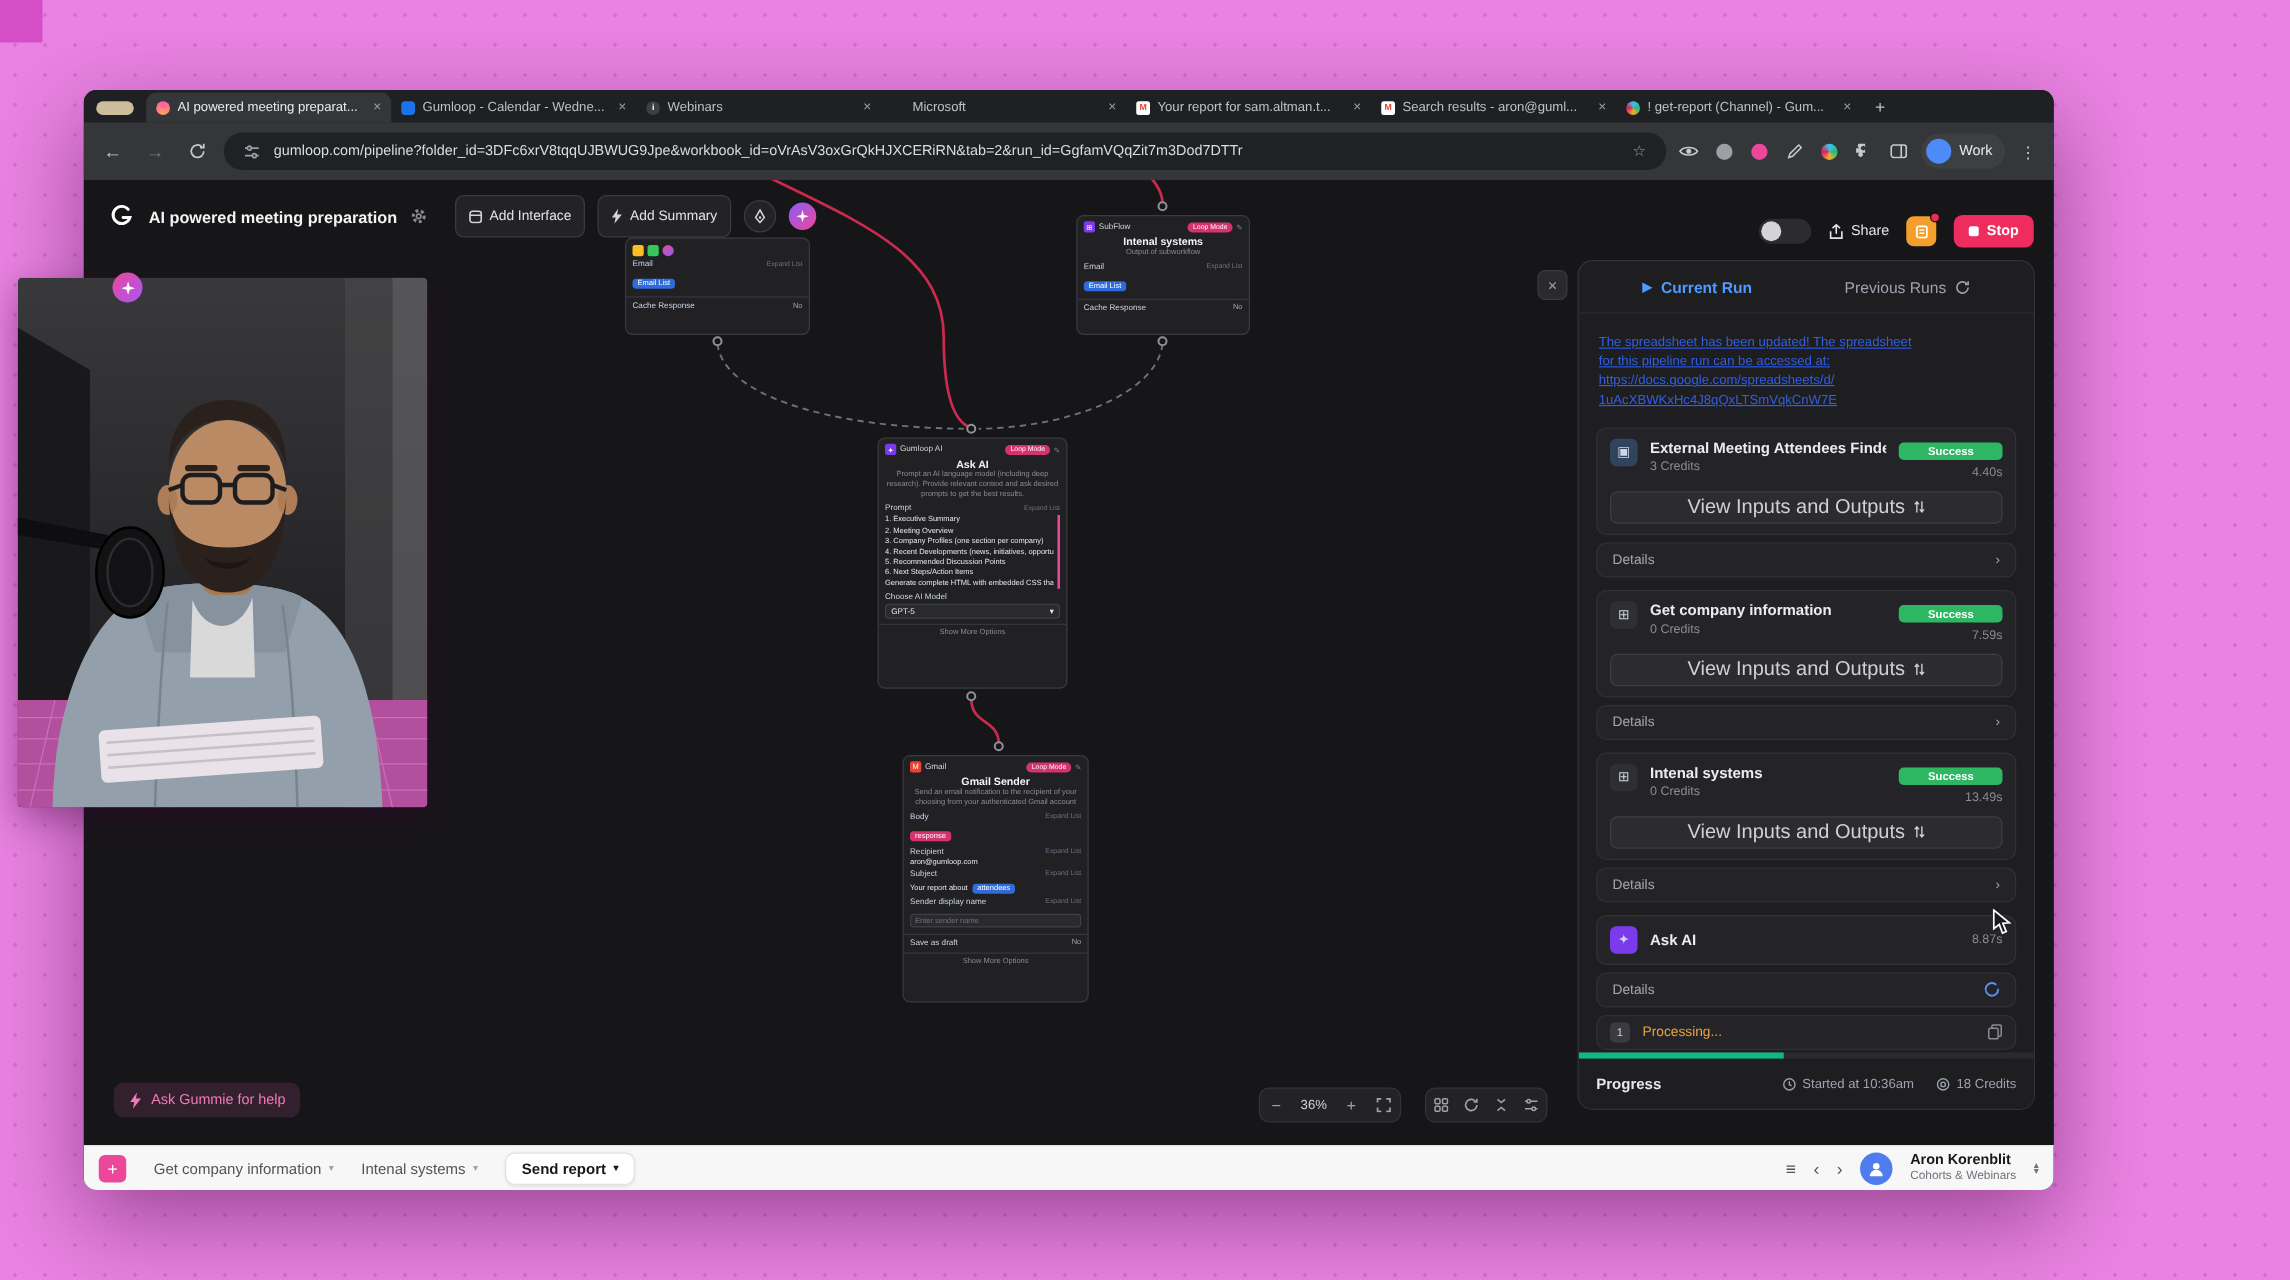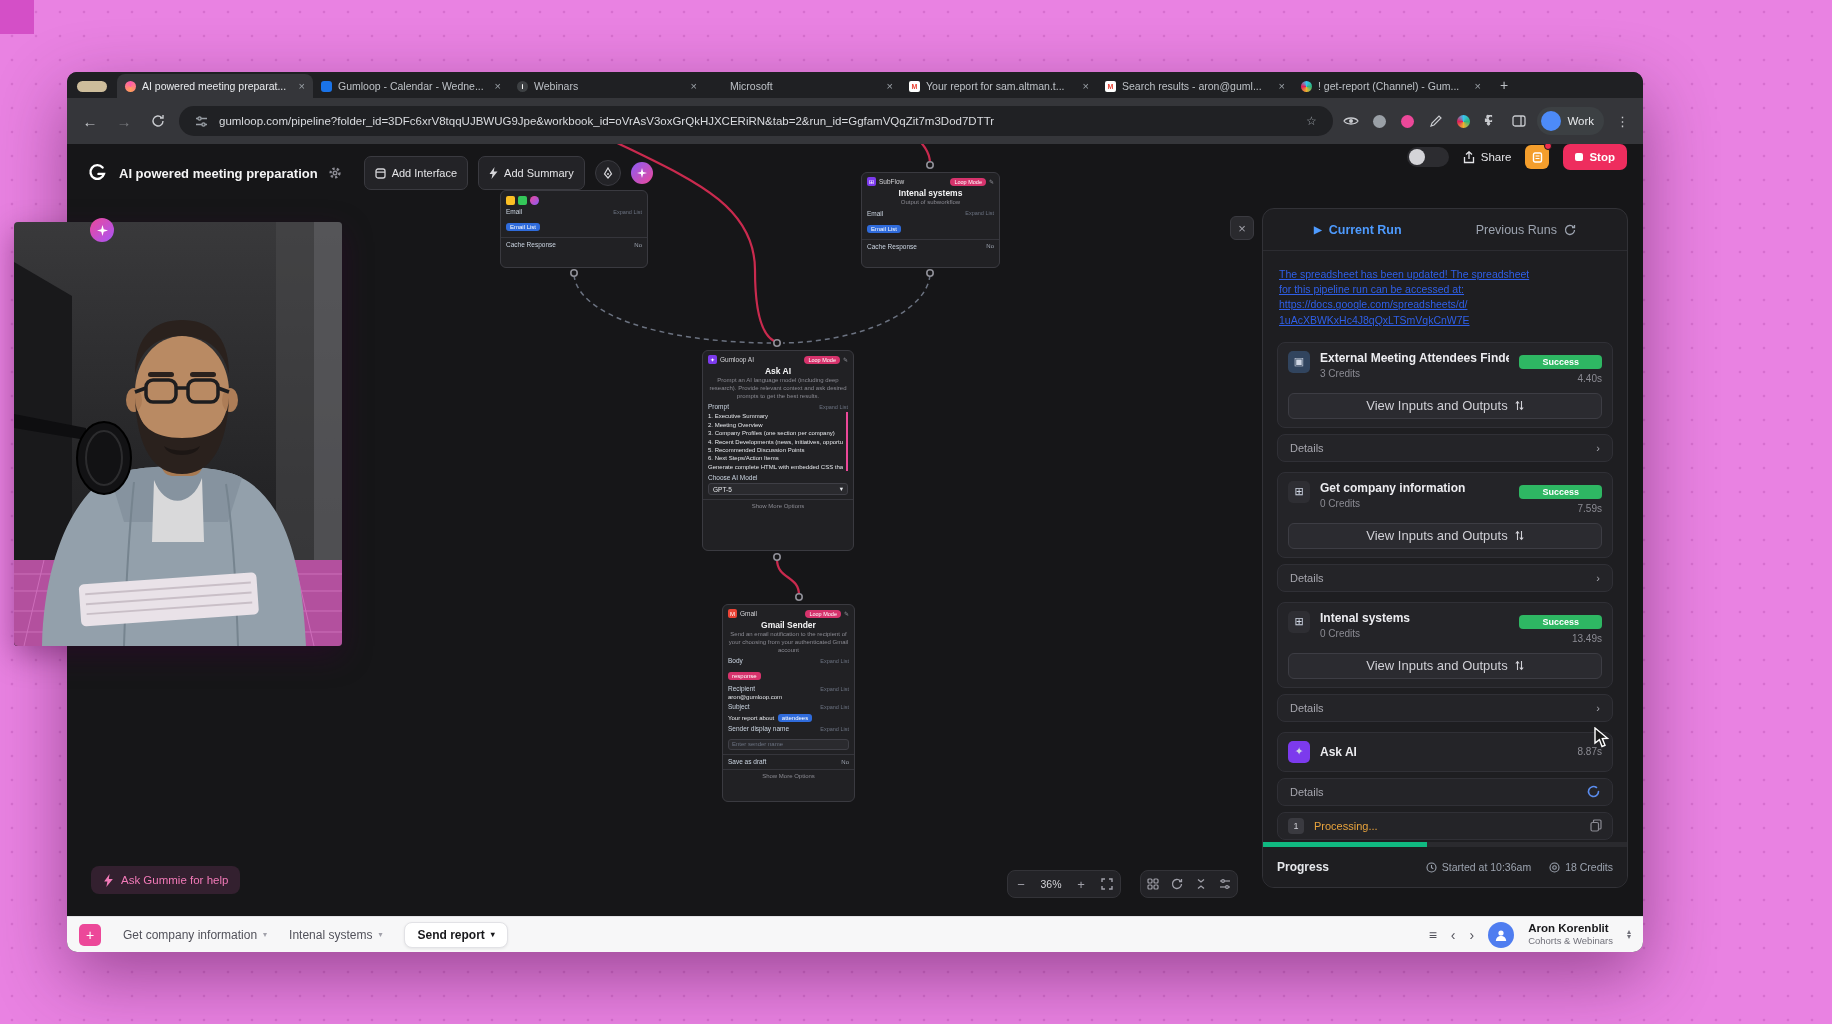--- a/index.html
+++ b/index.html
@@ -53,21 +53,21 @@
   .profile-pill span { color:#e8eaed; font-size:11.5px; }
   .kebab { color:#c8cace; font-size:13px; padding:0 4px; }
 
   
   .app-area { position:relative; height:calc(880px - 26px - 46px); }
   .canvas { position:absolute; left:0; right:0; top:0; height:772px; background:#161618; overflow:hidden; }
   .edges { position:absolute; left:0; top:0; }
 
   
   .hdr-left { position:absolute; left:20px; top:12px; display:flex; align-items:center; gap:10px; z-index:6; }
-  .hdr-right { position:absolute; right:16px; top:0; display:flex; align-items:center; gap:14px; z-index:6; }
+  .hdr-right { position:absolute; right:16px; top:28px; display:flex; align-items:center; gap:14px; z-index:6; }
   .app-title { color:#f4f4f5; font-size:13px; font-weight:700; }
   .hbtn { height:26px; display:flex; align-items:center; gap:6px; padding:16px 10px; border-radius:7px;
     background:#232327; border:1px solid #3a3a40; color:#e4e4e7; font-size:11px; }
   .round-btn { width:26px; height:26px; border-radius:50%; background:#232327; border:1px solid #3a3a40;
     display:flex; align-items:center; justify-content:center; }
   .ai-grad { width:22px; height:22px; border-radius:50%; background:linear-gradient(135deg,#8b5cf6,#ec4899);
     display:flex; align-items:center; justify-content:center; }
   .toggle { width:42px; height:20px; border-radius:10px; background:#2c2c30; position:relative; }
   .toggle .knob { position:absolute; left:2px; top:2px; width:16px; height:16px; border-radius:50%; background:#d4d4d8; }
   .share-btn { display:flex; align-items:center; gap:6px; color:#e4e4e7; font-size:11.5px; }
@@ -152,21 +152,21 @@
   .card-icon.subflow { background:#2e2e33; }
   .card-icon.askai { background:#7c3aed; }
   .card-main { flex:1; min-width:0; }
   .card-title { font-size:12px; font-weight:700; color:#ececf0; white-space:nowrap; overflow:hidden; }
   .card-credits { font-size:10px; color:#8b8b93; margin-top:3px; }
   .card-right { text-align:right; flex:none; }
   .badge-success { display:inline-block; background:#2eb763; color:#fff; font-size:9px; font-weight:700;
     padding:2px 23px; border-radius:4px; }
   .card-duration { font-size:10px; color:#8b8b93; margin-top:4px; }
   .vio-btn { margin-top:9px; height:26px; width:100%; background:#2b2b30; border:1px solid #3d3d44;
-    border-radius:6px; color:#d0d0d6; font-size:13px; display:flex; align-items:center;
+    border-radius:6px; color:#d0d0d6; font-size:16px; display:flex; align-items:center;
     justify-content:center; gap:7px; }
   .details-row { margin-top:6px; height:28px; background:#242428; border:1px solid #303036; border-radius:8px;
     display:flex; justify-content:space-between; align-items:center; padding:0 12px;
     color:#a6a6ae; font-size:11px; }
   .proc-row { margin-top:6px; height:28px; background:#242428; border:1px solid #303036; border-radius:8px;
     display:flex; align-items:center; gap:10px; padding:0 10px; }
   .step-chip { width:16px; height:16px; border-radius:4px; background:#3a3a40; color:#cfcfd6; font-size:9px;
     display:flex; align-items:center; justify-content:center; }
   .proc-text { flex:1; color:#e8a33d; font-size:11px; }
   .close-row { margin-top:6px; height:28px; border-radius:8px; display:flex; align-items:center;
@@ -465,21 +465,21 @@
           <div class="frow">
               <span class="nlabel">Choose AI Model</span>
             </div>
           <div class="nselect">
             <span>GPT-5</span>
               <span>▾</span>
           </div>
           <div class="nft"><span>Show More Options</span></div>
         </div>
 
-        <div class="node" style="left:655px; top:460px; width:133px; height:198px;">
+        <div class="node" style="left:655px; top:460px; width:149px; height:198px;">
           <div class="nhead">
             <span class="nico red">M</span>
             <span class="nbadge">Gmail</span>
             <span class="nspacer"></span>
             <span class="mode-pill">Loop Mode</span>
             <span class="npencil">✎</span>
           </div>
           <div class="ntitle">Gmail Sender</div>
           <div class="ndesc">Send an email notification to the recipient of your choosing from your authenticated Gmail account</div>
           <div class="frow">

